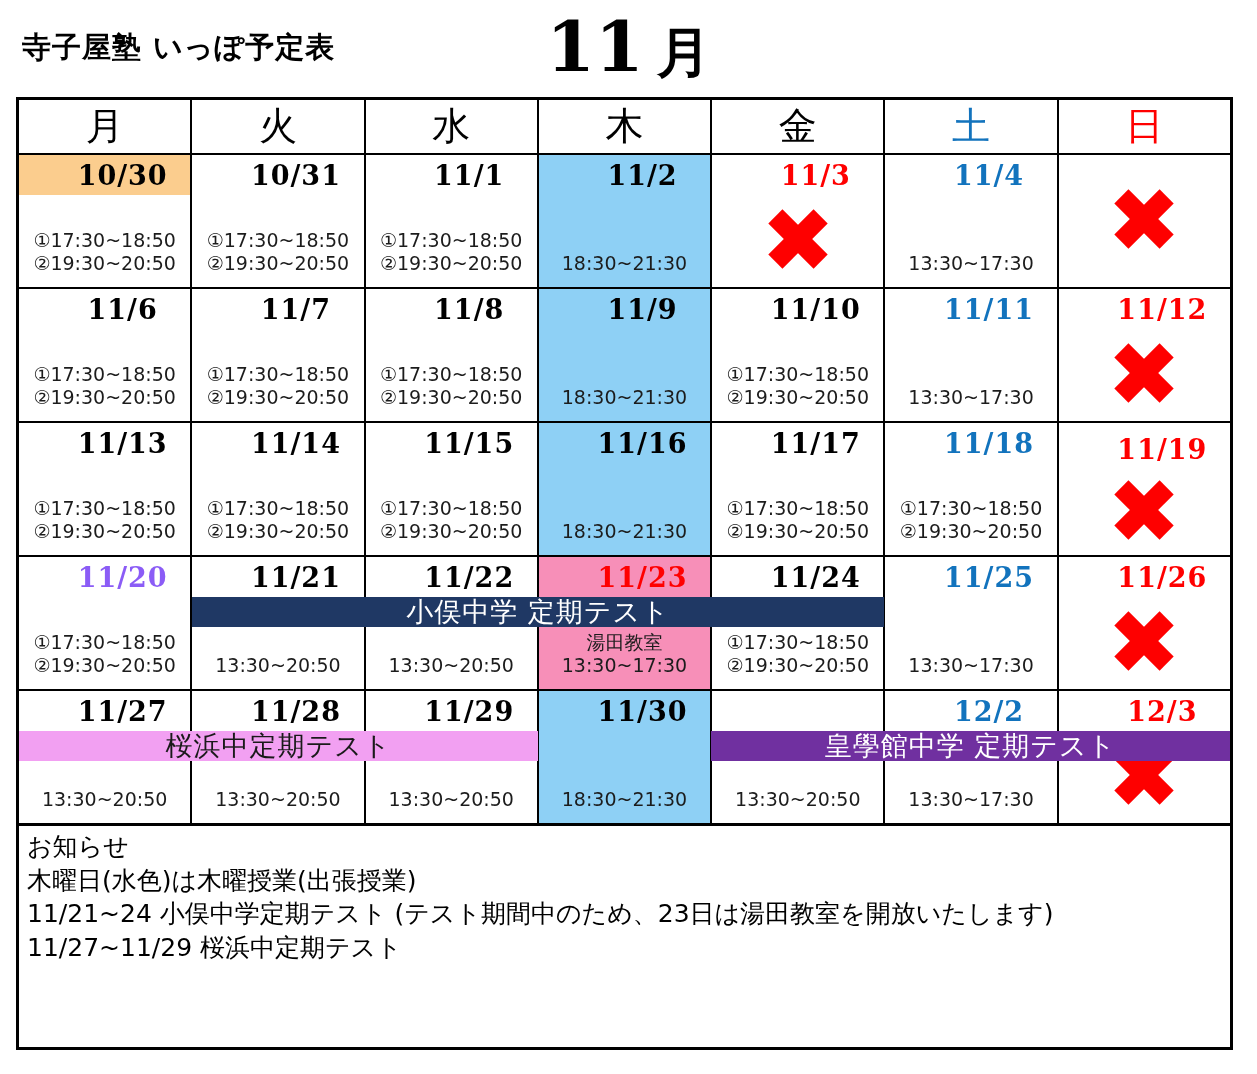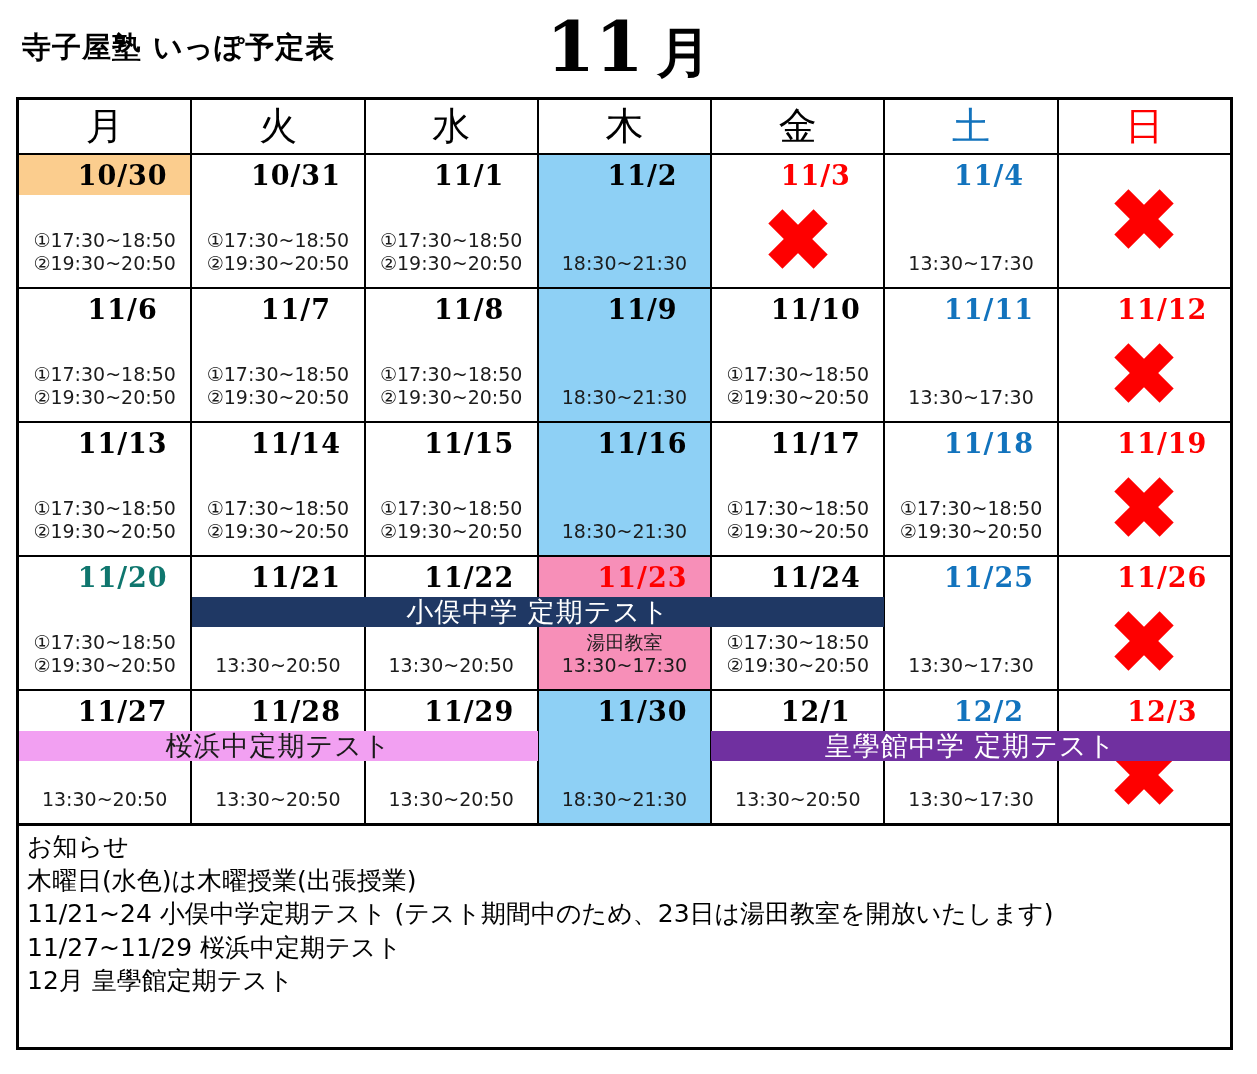--- a/index.html
+++ b/index.html
@@ -185,27 +185,27 @@
           </div>
         </div>
         <div class="cell">
           <div class="date" style="color: rgb(18, 115, 189);">11/18</div>
           <div class="body">
             <div class="tl">①17:30~18:50</div>
             <div class="tl">②19:30~20:50</div>
           </div>
         </div>
         <div class="cell">
-          <div class="date" style="color: rgb(255, 0, 0);">11/19</div>
-          <div class="body closed">
-            <div class="xmark"></div>
-          </div>
-        </div>
-        <div class="cell">
-          <div class="date" style="color: #0f766e;">11/20</div>
+          <div class="date" style="color: rgb(255, 0, 0); margin-top: 6px;">11/19</div>
+          <div class="body closed">
+            <div class="xmark"></div>
+          </div>
+        </div>
+        <div class="cell">
+          <div class="date" style="color: #8b5cf6;">11/20</div>
           <div class="body">
             <div class="tl">①17:30~18:50</div>
             <div class="tl">②19:30~20:50</div>
           </div>
         </div>
         <div class="cell">
           <div class="date" style="color: rgb(0, 0, 0);">11/21</div>
           <div class="body">
             <div class="tl">13:30~20:50</div>
           </div>
@@ -260,21 +260,20 @@
             <div class="tl">13:30~20:50</div>
           </div>
         </div>
         <div class="cell" style="background: rgb(142, 208, 245);">
           <div class="date" style="color: rgb(0, 0, 0);">11/30</div>
           <div class="body">
             <div class="tl">18:30~21:30</div>
           </div>
         </div>
         <div class="cell">
-          <div class="date" style="color: rgb(0, 0, 0);">12/1</div>
           <div class="body">
             <div class="tl">13:30~20:50</div>
           </div>
         </div>
         <div class="cell">
           <div class="date" style="color: rgb(18, 115, 189);">12/2</div>
           <div class="body">
             <div class="tl">13:30~17:30</div>
           </div>
         </div>
@@ -286,17 +285,16 @@
         </div>
         <div class="banner" style="background: rgb(31, 56, 100); color: rgb(255, 255, 255); left: 14.2857%; width: 57.1429%; top: 497px;">小俣中学 定期テスト</div>
         <div class="banner" style="background: rgb(242, 160, 242); color: rgb(26, 26, 26); left: 0%; width: 42.8571%; top: 631px;">桜浜中定期テスト</div>
         <div class="banner" style="background: rgb(112, 48, 160); color: rgb(255, 255, 255); left: 57.1429%; width: 42.8571%; top: 631px;">皇學館中学 定期テスト</div>
       </div>
     <div class="notice">
       <div>お知らせ</div>
       <div>木曜日(水色)は木曜授業(出張授業)</div>
       <div>11/21~24 小俣中学定期テスト (テスト期間中のため、23日は湯田教室を開放いたします)</div>
       <div>11/27~11/29 桜浜中定期テスト</div>
-      <div>12月 皇學館定期テスト</div>
     </div>
   </div>
 
 </div>
 
 </body></html>

